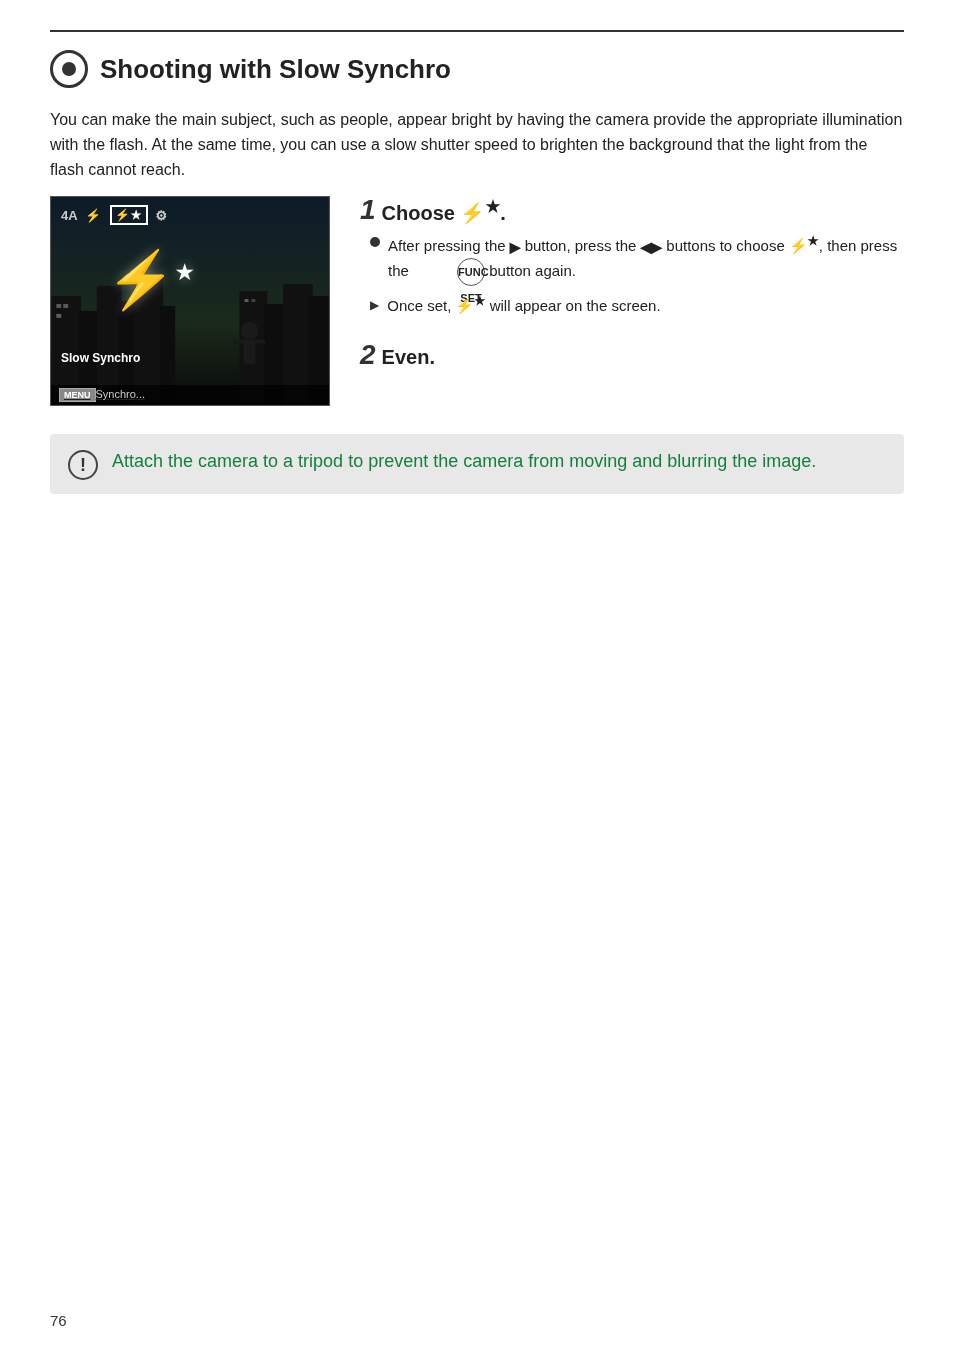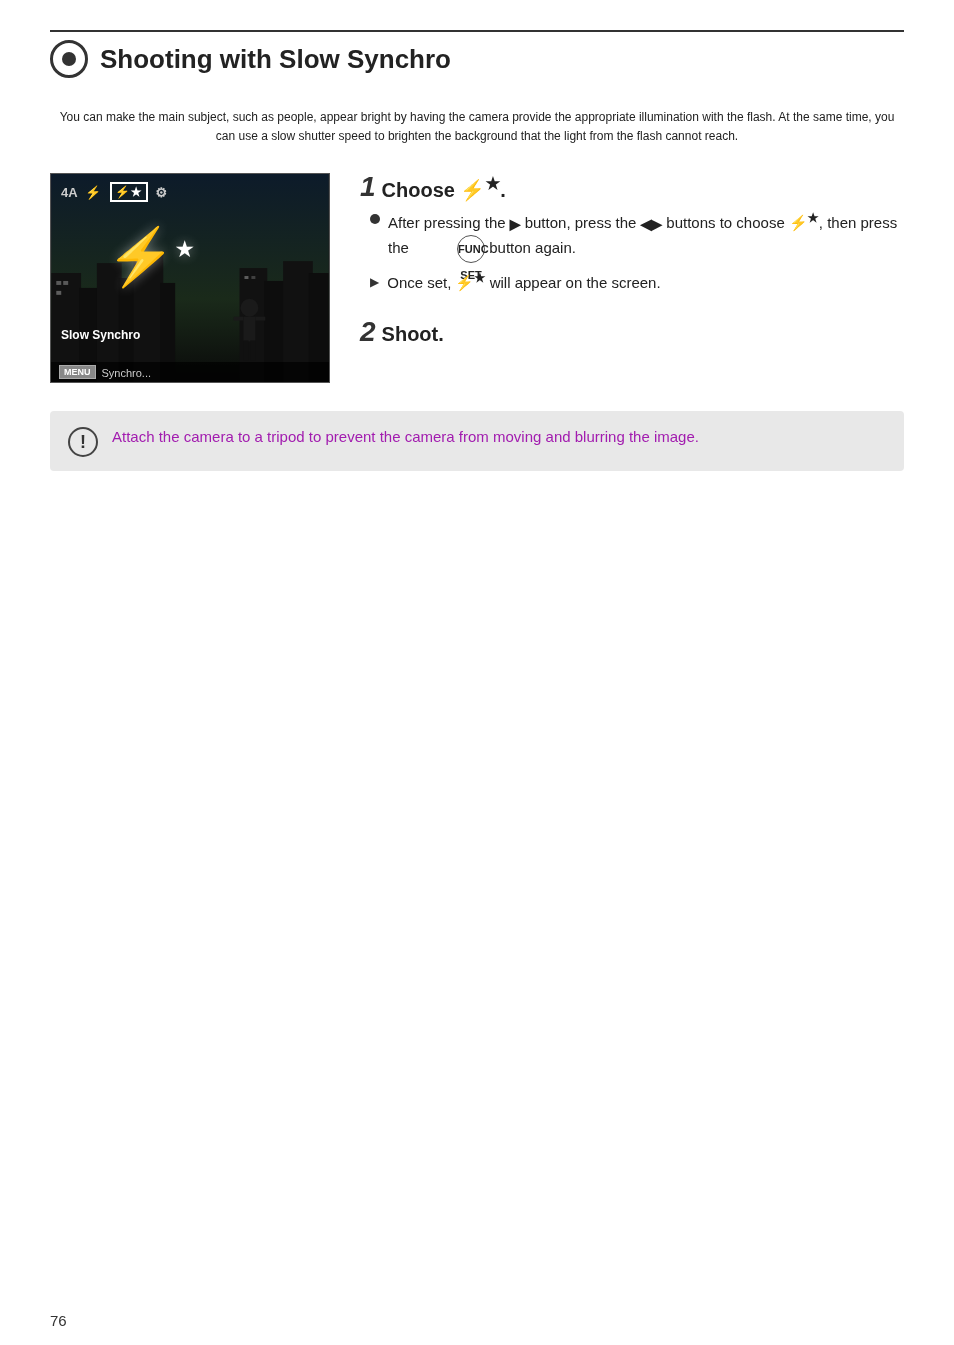--- a/index.html
+++ b/index.html
@@ -9,23 +9,23 @@
       background: #fff;
       font-family: Arial, sans-serif;
       font-size: 15px;
       color: #222;
       padding: 30px 50px 40px 50px;
     }
 
     .page-header {
       display: flex;
       align-items: center;
-      margin-bottom: 30px;
+      margin-bottom: 20px;
       border-top: 2px solid #333;
-      padding-top: 8px;
+      padding-top: 18px;
     }
 
     .title-icon {
       width: 38px;
       height: 38px;
       border: 3px solid #333;
       border-radius: 50%;
       display: flex;
       align-items: center;
       justify-content: center;
@@ -38,24 +38,23 @@
       background: #333;
       border-radius: 50%;
     }
 
     .page-title {
       font-size: 26px;
       font-weight: bold;
     }
 
     .intro-text {
-      font-size: 12px;
+      font-size: 16px;
       line-height: 1.55;
-      margin-bottom: 28px;
-      text-align: center;
+      margin-bottom: 14px;
     }
 
     .content-area {
       display: flex;
       gap: 30px;
       margin-bottom: 28px;
     }
 
     .camera-screenshot {
       width: 280px;
@@ -108,22 +107,23 @@
 
     
     .cam-menu-bar {
       position: absolute;
       bottom: 0;
       left: 0;
       right: 0;
       background: rgba(0,0,0,0.7);
       padding: 3px 8px;
       display: flex;
-      align-items: flex-end;
-      gap: 6px;
+      align-items: flex-start;
+      gap: 0;
+      text-decoration: underline;
     }
     .cam-menu-badge {
       background: #888;
       color: #fff;
       font-size: 9px;
       font-weight: bold;
       padding: 1px 4px;
       border: 1px solid #aaa;
     }
     .cam-menu-text {
@@ -234,23 +234,23 @@
       margin-top: 2px;
     }
 
     .notice-icon-text {
       font-weight: bold;
       font-size: 18px;
       color: #333;
     }
 
     .notice-text {
-      font-size: 15px;
+      font-size: 18px;
       line-height: 1.55;
-      color: #a21caf;
+      color: #15803d;
     }
 
     .page-number {
       position: absolute;
       bottom: 16px;
       left: 50px;
       font-size: 15px;
       color: #333;
     }
 
@@ -359,21 +359,21 @@
           <li>
             <span class="bullet-triangle">▶</span>
             <span>Once set, <strong>⚡<sup>★</sup></strong> will appear on the screen.</span>
           </li>
         </ul>
       </div>
 
       <div class="step">
         <div class="step-header">
           <span class="step-number">2</span>
-          <span class="step-title">Shoot.</span>
+          <span class="step-title">Even.</span>
         </div>
       </div>
 
     </div>
   </div>
 
   <div class="notice-box">
     <div class="notice-icon">
       <span class="notice-icon-text">!</span>
     </div>

